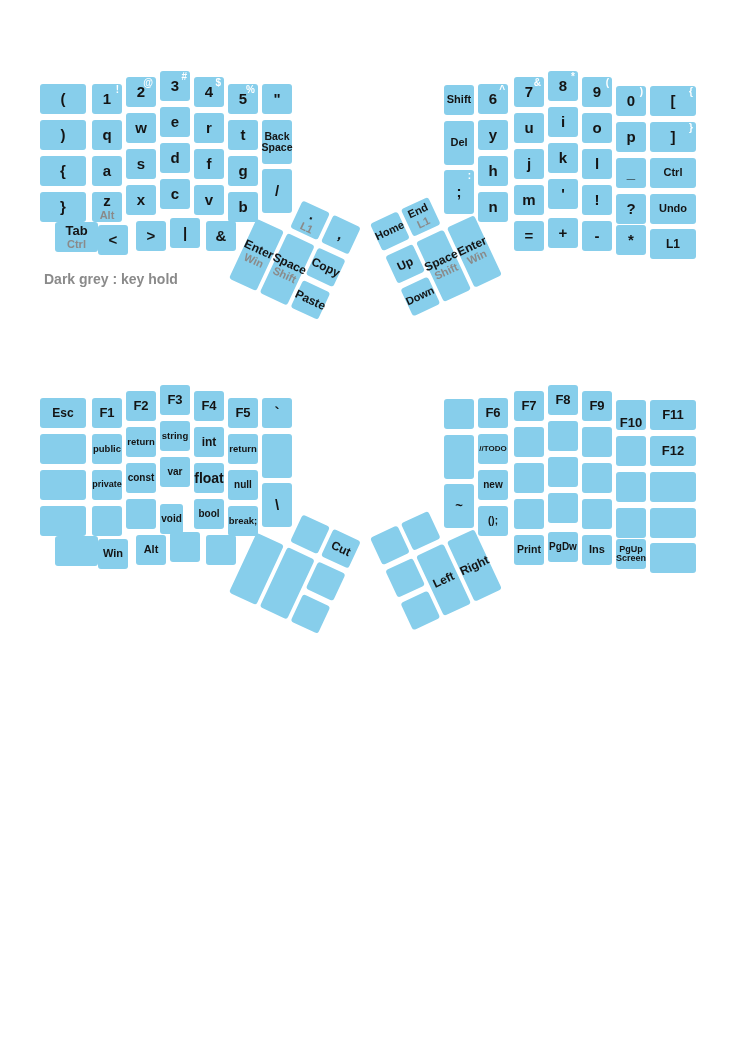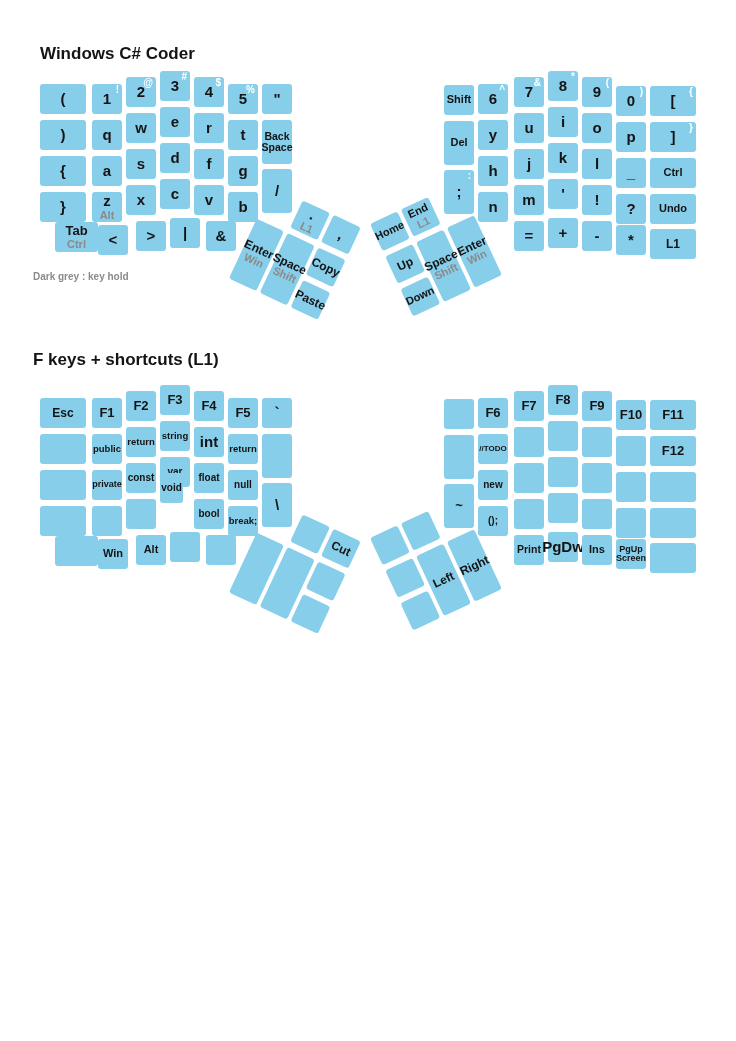--- a/index.html
+++ b/index.html
@@ -1,37 +1,35 @@
 <!DOCTYPE html>
 <html style="--key: #87ceeb; --hold: #8a8a8a; --shift: #ffffff;"><head>
 <meta charset="utf-8">
 <style>
   html,body{margin:0;padding:0;background:#ffffff;}
   .canvas{position:relative;width:736px;height:1041px;background:#ffffff;
           font-family:"Liberation Sans",sans-serif;overflow:hidden;}
   .title{position:absolute;font-weight:bold;font-size:17px;color:#141414;white-space:nowrap;}
   .t1{left:40px;top:44px;}
   .t2{left:33px;top:350px;}
-  .note{position:absolute;left:33px;top:271px;font-weight:bold;font-size:10px;color:var(--hold,#8a8a8a);white-space:nowrap;}
+  .note{position:absolute;left:44px;top:271px;font-weight:bold;font-size:14px;color:var(--hold,#8a8a8a);white-space:nowrap;}
   .key{position:absolute;background:var(--key,#87ceeb);border-radius:3px;
        display:flex;flex-direction:column;align-items:center;justify-content:center;
        color:#141414;font-weight:bold;box-sizing:border-box;}
   .key .tap{line-height:1.05;white-space:nowrap;text-align:center;}
   .key .tap.wrap{white-space:normal;}
   .key .shift{position:absolute;top:1px;right:3px;font-size:10px;color:var(--shift,#ffffff);line-height:1;}
   .key .hold{font-size:11px;color:var(--hold,#8a8a8a);line-height:1.1;}
   .thumb{position:absolute;width:98px;height:102px;transform-origin:0 0;}
 </style>
 </head>
 <body>
 
 <div class="canvas" id="canvas">
-  <div class="title t1">Windows C# Coder</div>
   <div class="note">Dark grey : key hold</div>
-  <div class="title t2">F keys + shortcuts (L1)</div>
 <div class="key" style="left: 40px; top: 84px; width: 46px; height: 30px;">
       <span class="tap" style="font-size: 15px;">(</span>
     </div>
     <div class="key" style="left: 92px; top: 84px; width: 30px; height: 30px;">
       <span class="shift">!</span>
       <span class="tap" style="font-size: 15px;">1</span>
     </div>
     <div class="key" style="left: 126px; top: 77px; width: 30px; height: 30px;">
       <span class="shift">@</span>
       <span class="tap" style="font-size: 15px;">2</span>
@@ -303,49 +301,49 @@
     <div class="key" style="left: 92px; top: 434px; width: 30px; height: 30px;">
       <span class="tap" style="font-size: 9.5px;">public</span>
     </div>
     <div class="key" style="left: 126px; top: 427px; width: 30px; height: 30px;">
       <span class="tap" style="font-size: 9.5px;">return</span>
     </div>
     <div class="key" style="left: 160px; top: 421px; width: 30px; height: 30px;">
       <span class="tap" style="font-size: 9.5px;">string</span>
     </div>
     <div class="key" style="left: 194px; top: 427px; width: 30px; height: 30px;">
-      <span class="tap" style="font-size: 15px;">int</span>
+      <span class="tap" style="font-size: 12px;">int</span>
     </div>
     <div class="key" style="left: 228px; top: 434px; width: 30px; height: 30px;">
       <span class="tap" style="font-size: 9.5px;">return</span>
     </div>
     <div class="key" style="left: 262px; top: 434px; width: 30px; height: 44px;"></div>
     <div class="key" style="left: 40px; top: 470px; width: 46px; height: 30px;"></div>
     <div class="key" style="left: 92px; top: 470px; width: 30px; height: 30px;">
       <span class="tap" style="font-size: 9px;">private</span>
     </div>
     <div class="key" style="left: 126px; top: 463px; width: 30px; height: 30px;">
       <span class="tap" style="font-size: 10px;">const</span>
     </div>
     <div class="key" style="left: 160px; top: 457px; width: 30px; height: 30px;">
       <span class="tap" style="font-size: 10px;">var</span>
     </div>
     <div class="key" style="left: 194px; top: 463px; width: 30px; height: 30px;">
-      <span class="tap" style="font-size: 10px;">float</span>
+      <span class="tap" style="font-size: 14px;">float</span>
     </div>
     <div class="key" style="left: 228px; top: 470px; width: 30px; height: 30px;">
       <span class="tap" style="font-size: 10px;">null</span>
     </div>
     <div class="key" style="left: 262px; top: 483px; width: 30px; height: 44px;">
       <span class="tap" style="font-size: 15px;">\</span>
     </div>
     <div class="key" style="left: 40px; top: 506px; width: 46px; height: 30px;"></div>
     <div class="key" style="left: 92px; top: 506px; width: 30px; height: 30px;"></div>
     <div class="key" style="left: 126px; top: 499px; width: 30px; height: 30px;"></div>
-    <div class="key" style="left: 160px; top: 473px; width: 23px; height: 30px;">
+    <div class="key" style="left: 160px; top: 504px; width: 23px; height: 30px;">
       <span class="tap" style="font-size: 10px;">void</span>
     </div>
     <div class="key" style="left: 194px; top: 499px; width: 30px; height: 30px;">
       <span class="tap" style="font-size: 10px;">bool</span>
     </div>
     <div class="key" style="left: 228px; top: 506px; width: 30px; height: 30px;">
       <span class="tap" style="font-size: 9.5px;">break;</span>
     </div>
     <div class="key" style="left: 55px; top: 536px; width: 43px; height: 30px;"></div>
     <div class="key" style="left: 98px; top: 539px; width: 30px; height: 30px;">
@@ -362,21 +360,21 @@
     </div>
     <div class="key" style="left: 514px; top: 391px; width: 30px; height: 30px;">
       <span class="tap" style="font-size: 13px;">F7</span>
     </div>
     <div class="key" style="left: 548px; top: 385px; width: 30px; height: 30px;">
       <span class="tap" style="font-size: 13px;">F8</span>
     </div>
     <div class="key" style="left: 582px; top: 391px; width: 30px; height: 30px;">
       <span class="tap" style="font-size: 13px;">F9</span>
     </div>
-    <div class="key" style="left: 616px; top: 400px; width: 30px; height: 30px;">
+    <div class="key" style="left: 616px; top: 400px; width: 30px; height: 30px; justify-content: flex-end;">
       <span class="tap" style="font-size: 13px;">F10</span>
     </div>
     <div class="key" style="left: 650px; top: 400px; width: 46px; height: 30px;">
       <span class="tap" style="font-size: 13px;">F11</span>
     </div>
     <div class="key" style="left: 444px; top: 435px; width: 30px; height: 44px;"></div>
     <div class="key" style="left: 478px; top: 434px; width: 30px; height: 30px;">
       <span class="tap" style="font-size: 8px;">//TODO</span>
     </div>
     <div class="key" style="left: 514px; top: 427px; width: 30px; height: 30px;"></div>
@@ -402,21 +400,21 @@
     </div>
     <div class="key" style="left: 514px; top: 499px; width: 30px; height: 30px;"></div>
     <div class="key" style="left: 548px; top: 493px; width: 30px; height: 30px;"></div>
     <div class="key" style="left: 582px; top: 499px; width: 30px; height: 30px;"></div>
     <div class="key" style="left: 616px; top: 508px; width: 30px; height: 30px;"></div>
     <div class="key" style="left: 650px; top: 508px; width: 46px; height: 30px;"></div>
     <div class="key" style="left: 514px; top: 535px; width: 30px; height: 30px;">
       <span class="tap" style="font-size: 10.5px;">Print</span>
     </div>
     <div class="key" style="left: 548px; top: 532px; width: 30px; height: 30px;">
-      <span class="tap" style="font-size: 15px;">PgDw</span>
+      <span class="tap" style="font-size: 10px;">PgDw</span>
     </div>
     <div class="key" style="left: 582px; top: 535px; width: 30px; height: 30px;">
       <span class="tap" style="font-size: 11px;">Ins</span>
     </div>
     <div class="key" style="left: 616px; top: 539px; width: 30px; height: 30px;">
       <span class="tap wrap" style="font-size: 9px;">PgUp Screen</span>
     </div>
     <div class="key" style="left: 650px; top: 543px; width: 46px; height: 30px;"></div>
     <div class="thumb" style="left: 272px; top: 500px; transform: rotate(25deg);">
       <div class="key" style="left: 34px; top: 0px; width: 30px; height: 30px;"></div>

